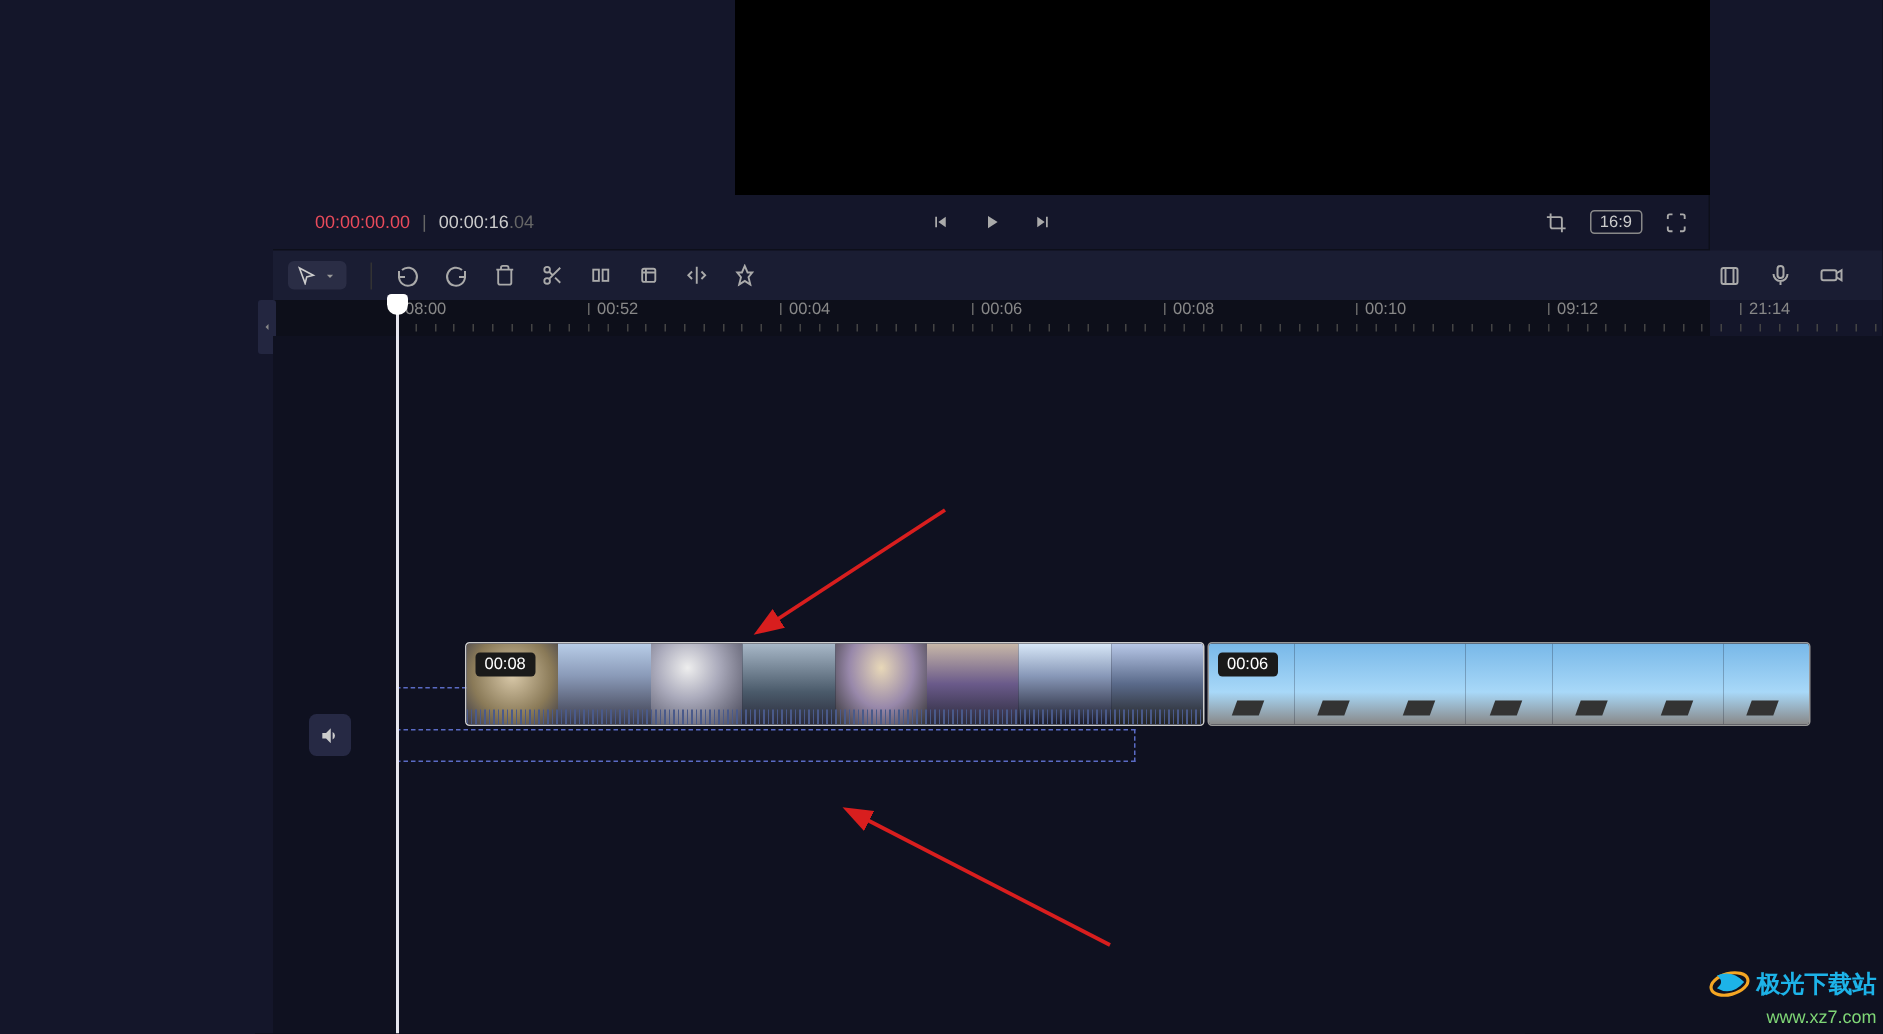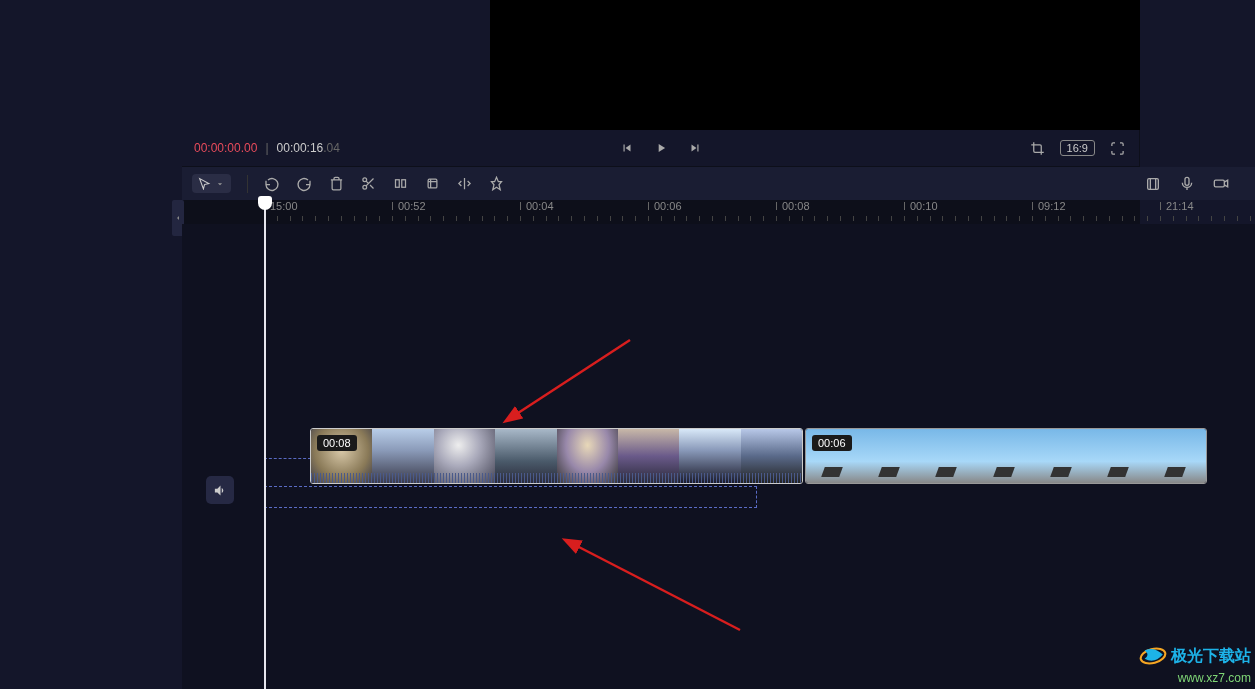--- a/index.html
+++ b/index.html
@@ -6,21 +6,21 @@
 body { background: #0d0f1a; width: 1255px; height: 689px; overflow: hidden; position: relative; color: #bbb; }
 
 .left-panel { position: absolute; left: 0; top: 0; width: 182px; height: 689px; background: #14162a; }
 
 .preview-area { position: absolute; left: 182px; top: 0; width: 957px; height: 130px; background: #14162a; }
 .preview-video { position: absolute; left: 308px; top: 0; width: 700px; height: 130px; background: #000; }
 
 .right-panel { position: absolute; left: 1140px; top: 0; width: 115px; height: 689px; background: #14162a; }
 
 .controls-bar { position: absolute; left: 182px; top: 130px; width: 957px; height: 36px; background: #14162a; display: flex; align-items: center; padding: 0 12px; font-size: 12px; }
-.time-current { color: #e94b5b; }
+.time-current { color: #e94b5b; margin-left: 16px; }
 .time-sep { color: #666; margin: 0 8px; }
 .time-total { color: #ccc; }
 .time-total-ms { color: #666; }
 .controls-center { position: absolute; left: 50%; transform: translateX(-50%); display: flex; gap: 18px; align-items: center; }
 .controls-right { position: absolute; right: 14px; display: flex; gap: 14px; align-items: center; }
 .ratio-box { border: 1px solid #888; border-radius: 3px; padding: 1px 6px; font-size: 11px; color: #ccc; }
 
 .toolbar { position: absolute; left: 182px; top: 167px; width: 1073px; height: 33px; background: #1a1d33; display: flex; align-items: center; padding: 0 10px; gap: 16px; }
 .select-tool { background: #2a2d45; border-radius: 4px; padding: 3px 6px; display: flex; align-items: center; gap: 4px; }
 .toolbar-right { margin-left: auto; display: flex; gap: 18px; align-items: center; padding-right: 16px; }
@@ -195,21 +195,21 @@
   </div>
 </div>
 
 <div class="collapse-tab">
   <svg width="8" height="10" viewBox="0 0 24 24" fill="#888">
       <path d="M15 18l-6-6 6-6z"></path>
     </svg>
 </div>
 
 <div class="ruler">
-  <span class="ruler-tick" style="left:12px">15:00</span>
+  <span class="ruler-tick" style="left:12px">08:00</span>
   <span class="ruler-tick" style="left:140px">00:52</span>
   <span class="ruler-tick" style="left:268px">00:04</span>
   <span class="ruler-tick" style="left:396px">00:06</span>
   <span class="ruler-tick" style="left:524px">00:08</span>
   <span class="ruler-tick" style="left:652px">00:10</span>
   <span class="ruler-tick" style="left:780px">09:12</span>
   <span class="ruler-tick" style="left:908px">21:14</span>
 <div class="ruler-minor" style="left: 6px;"></div>
     <div class="ruler-minor" style="left: 18.8px;"></div>
     <div class="ruler-minor" style="left: 31.6px;"></div>

